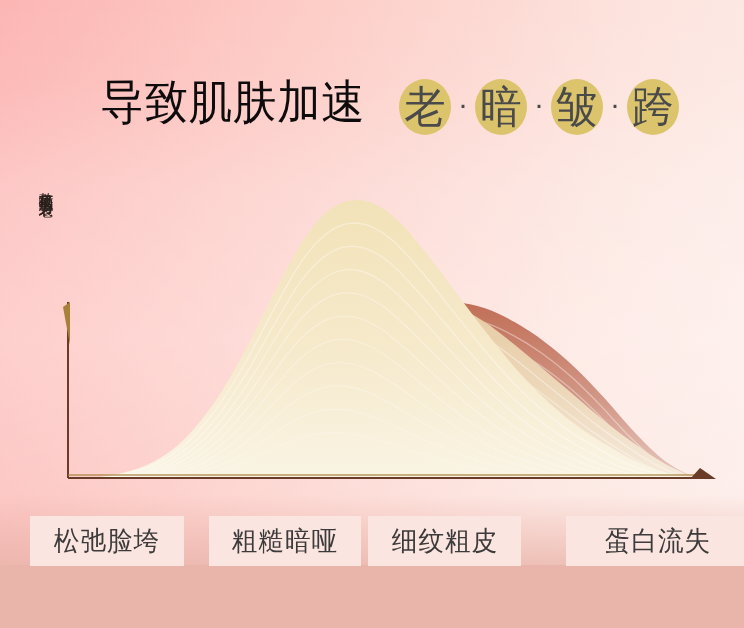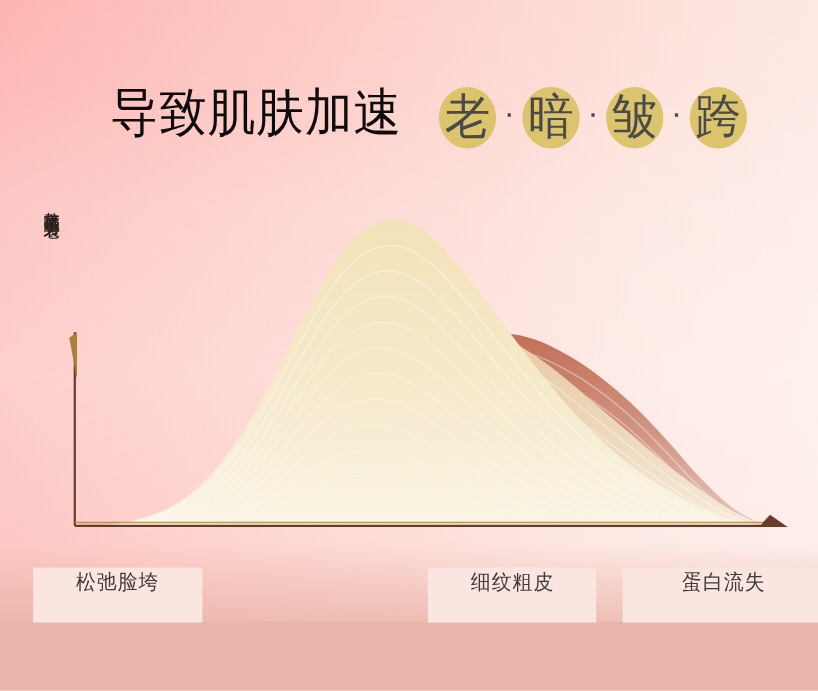--- a/index.html
+++ b/index.html
@@ -142,32 +142,32 @@
     position: absolute;
     left: 0; top: 516px;
     width: 744px;
     height: 52px;
   }
   .chip {
     position: absolute;
     top: 0;
     height: 50px;
     display: flex;
-    align-items: flex-start;
+    align-items: center;
     justify-content: center;
     background: #fbe5e0;
     color: #3c3a3a;
-    font-size: 19px;
+    font-size: 27px;
     letter-spacing: 1px;
     font-weight: 500;
   }
   .chip span { transform: scaleX(0.95); }
   .chip-0 { left: 30px;  width: 154px; }
   .chip-1 { left: 209px; width: 152px; }
-  .chip-2 { left: 389px; width: 153px; font-family: Liberation Mono, monospace; }
+  .chip-2 { left: 368px; width: 153px; font-family: Liberation Mono, monospace; }
   .chip-3 { left: 566px; width: 184px; }
 </style>
 </head>
 <body>
 
 <div id="poster">
 
   <div class="bg-base"></div>
   <div class="bg-top"></div>
   <div class="bg-bottom"></div>
@@ -288,20 +288,23 @@
         </g>
       </svg>
   </div>
 
   <div class="axis-label">熬夜暴晒压力衰老</div>
 
   <div class="chips">
     <div class="chip chip-0">
       <span>松弛脸垮</span>
     </div>
+    <div class="chip chip-1">
+      <span>粗糙暗哑</span>
+    </div>
     <div class="chip chip-2">
       <span>细纹粗皮</span>
     </div>
     <div class="chip chip-3">
       <span>蛋白流失</span>
     </div>
   </div>
 
 </div>
 

